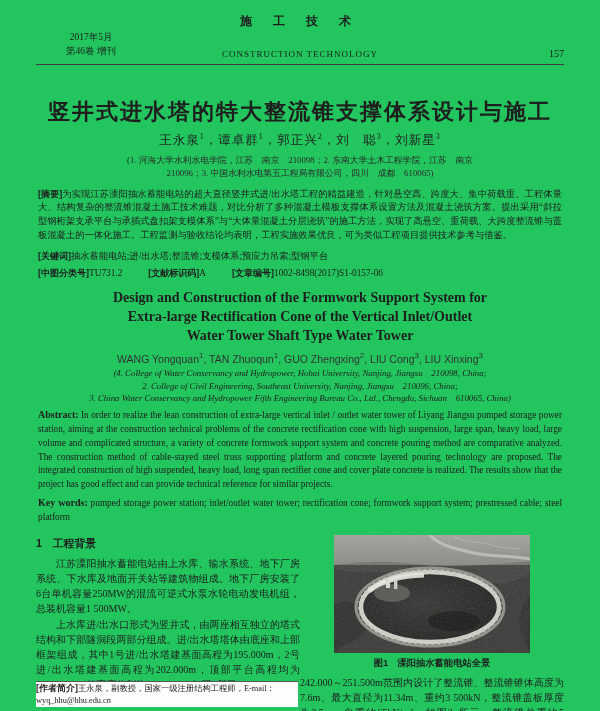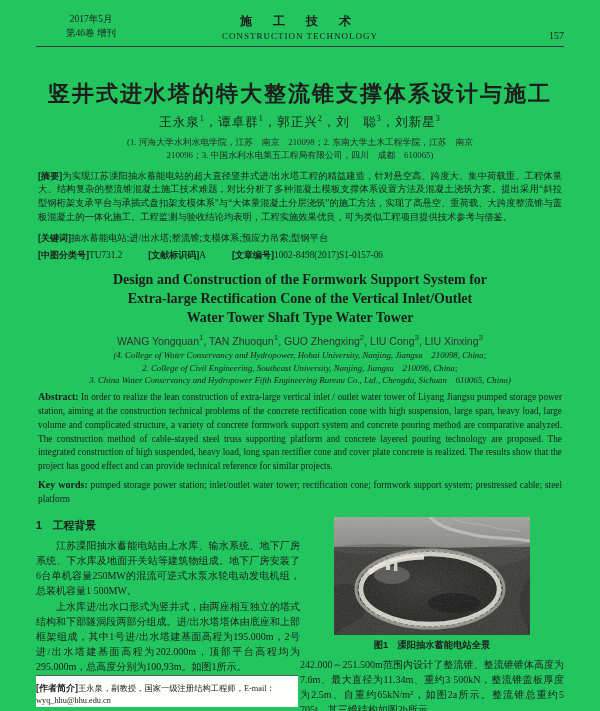--- a/index.html
+++ b/index.html
@@ -7,21 +7,21 @@
     position:relative;width:600px;height:711px;margin:0 auto;
     background:#22c55e;color:#1e1e1e;overflow:hidden;
     font-family:"Liberation Serif","DejaVu Serif",serif;
   }
   
   .hdr{display:flex;align-items:flex-end;margin:0 36px;padding-top:13px;
        border-bottom:1.6px solid #3a3a3a;padding-bottom:5px;}
   .hdr-left{width:110px;text-align:center;font-size:9.5px;line-height:1.45;}
   .hdr-center{flex:1;text-align:center;}
   .hdr-journal-cn{font-size:12px;letter-spacing:9px;font-weight:bold;}
-  .hdr-journal-en{font-size:9px;letter-spacing:1px;margin-top:1px;}
+  .hdr-journal-en{font-size:9px;letter-spacing:1px;margin-top:19px;}
   .hdr-right{width:110px;text-align:right;font-size:10px;}
   
   .title-cn{margin:32px 30px 0;text-align:center;font-size:22px;font-weight:bold;letter-spacing:2px;}
   .authors-cn{margin-top:5px;text-align:center;font-size:12.5px;letter-spacing:1px;}
   .authors-cn sup,.authors-en sup{font-size:8px;}
   .affil-cn{margin-top:5px;text-align:center;font-size:8.8px;line-height:1.5;color:#2a2a2a;}
   
   .blk{margin:7px 38px 0;font-size:9.3px;line-height:1.5;text-align:justify;}
   .lbl{font-family:"Liberation Sans","DejaVu Sans",sans-serif;font-weight:bold;font-size:9px;}
   .meta-line{margin:3px 38px 0;font-size:9.3px;display:flex;}
@@ -39,21 +39,21 @@
   .sec-h{font-family:"Liberation Sans","DejaVu Sans",sans-serif;font-weight:bold;
          font-size:10.8px;margin:2px 0 4px;text-align:left;}
   .col p{margin:0;text-indent:2em;}
   .col p.noindent{text-indent:0;}
   
   .fig{width:196px;margin:2px auto 0;display:block;}
   .fig-cap{font-family:"Liberation Sans","DejaVu Sans",sans-serif;font-weight:bold;
            font-size:9.3px;text-align:center;margin:3px 0 4px;}
   
   .footnote{position:absolute;left:36px;bottom:4px;width:262px;background:#fdfdfb;
-            font-size:8.3px;line-height:1.45;border-top:1px solid #555;padding-top:6px;}
+            font-size:8.3px;line-height:1.45;border-top:1px solid #555;padding-top:0;}
 </style>
 </head>
 <body>
 
 <div class="page">
 
   <div class="hdr">
     <div class="hdr-left">
       <div>2017年5月</div>
       <div>第46卷 增刊</div>

